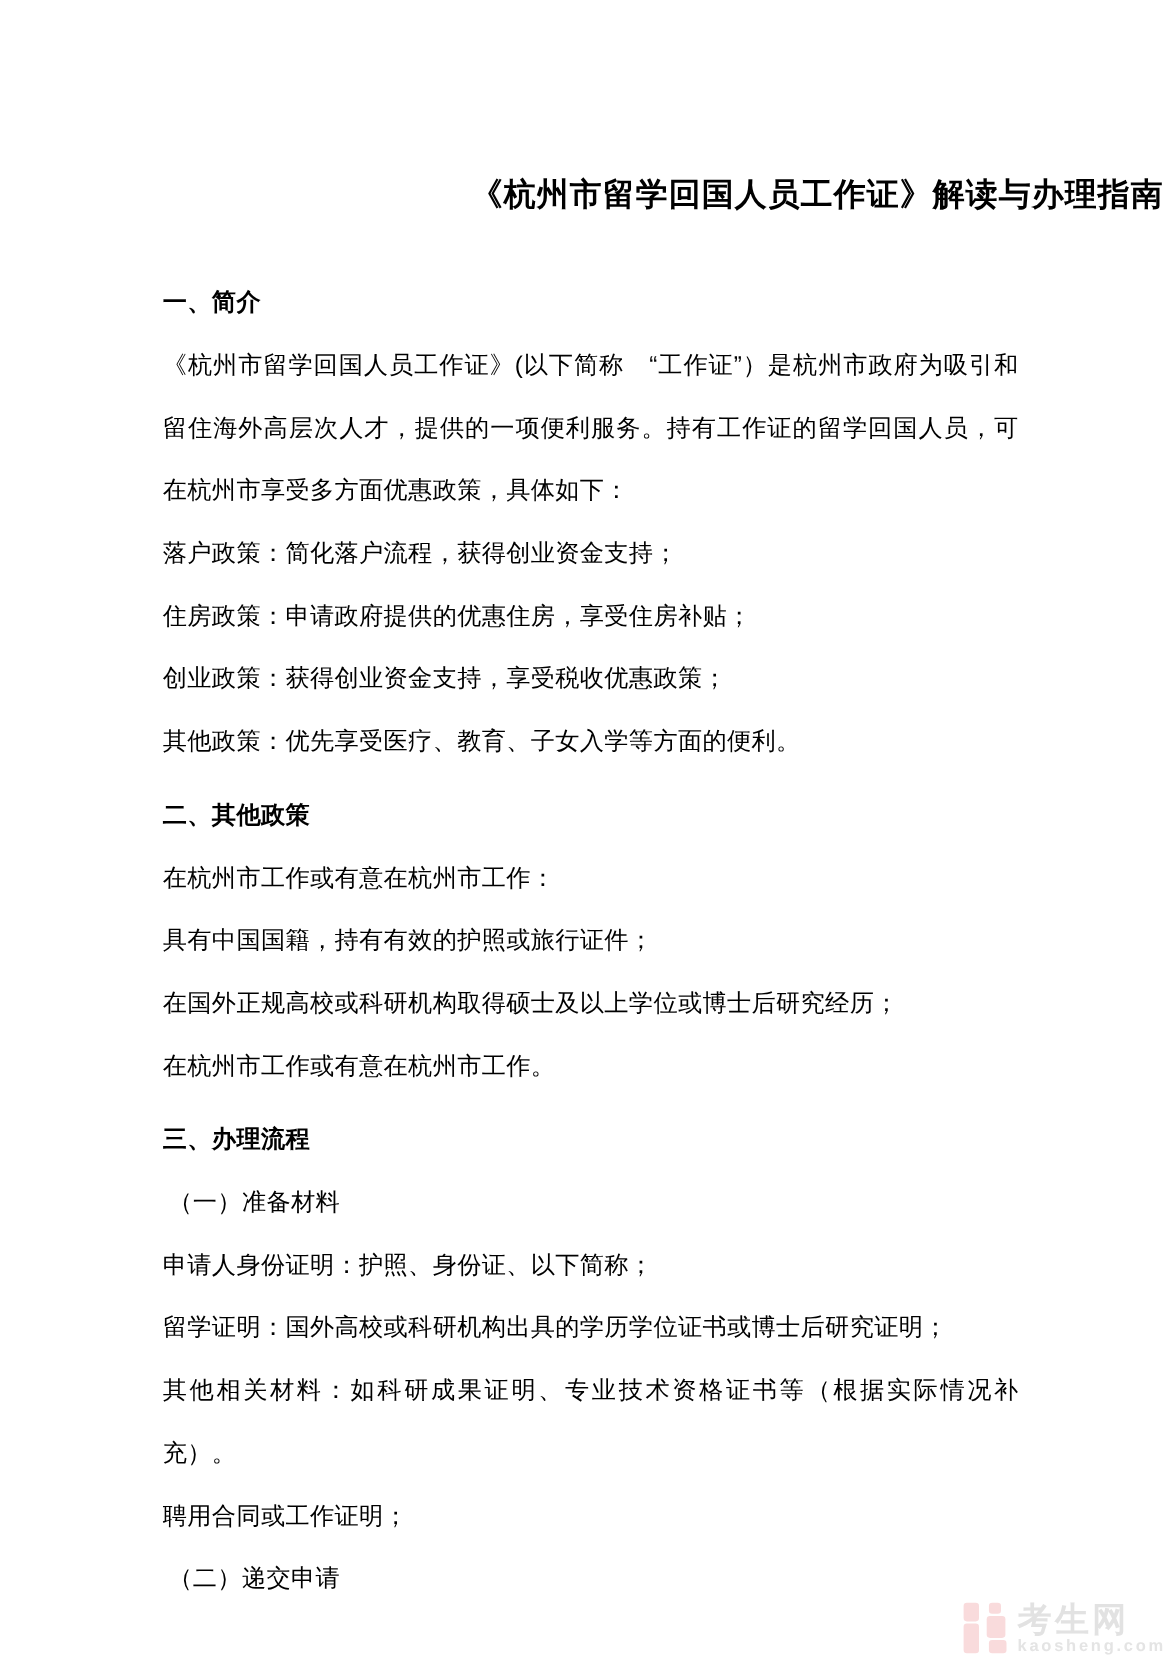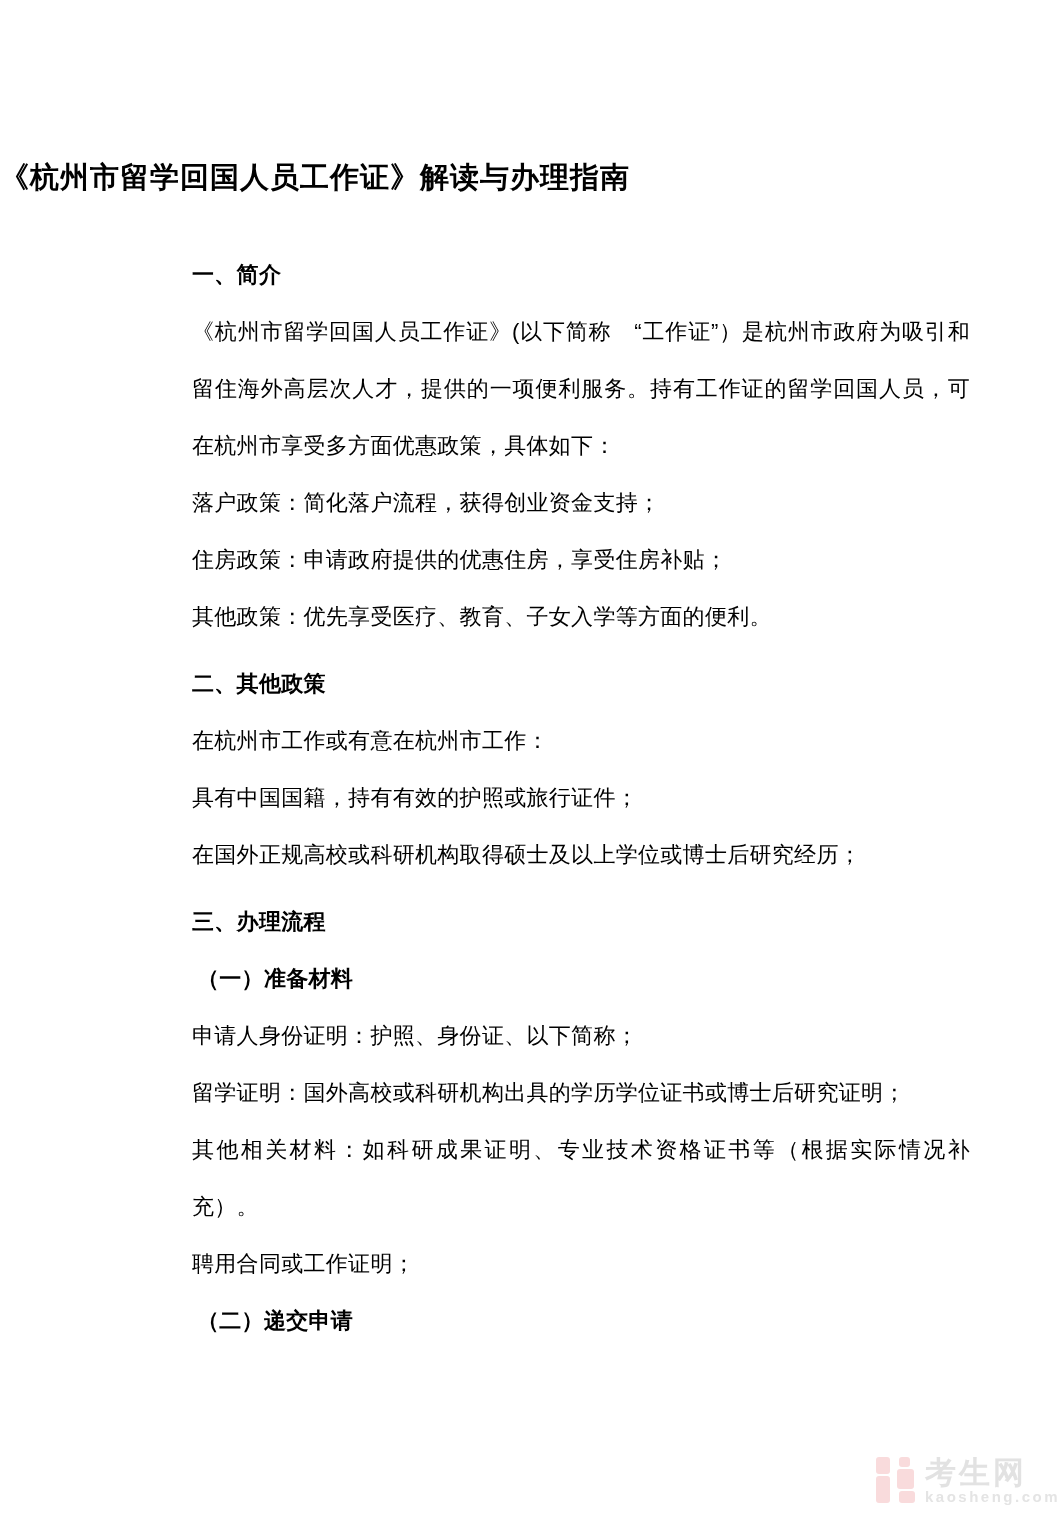--- a/index.html
+++ b/index.html
@@ -18,49 +18,47 @@
   .doc-page {
     position: absolute;
     inset: 0;
     background: #ffffff;
   }
   .doc-title {
     position: absolute;
     top: 157px;
     left: 0;
     width: 1058px;
-    text-align: left;
+    text-align: right;
     font-size: 29px;
     font-weight: bold;
     letter-spacing: 1px;
     line-height: 40px;
     white-space: nowrap;
   }
   .content {
     position: absolute;
     top: 246px;
     left: 148px;
     width: 778px;
-    margin-left: 44px;
   }
   .para {
     font-size: 22px;
     line-height: 57px;
     letter-spacing: 0.3px;
     text-align: justify;
   }
   .h2 {
     font-weight: bold;
   }
   .mt {
     margin-top: 10px;
   }
   .sub {
     padding-left: 5px;
-    font-weight: bold;
   }
   
   .watermark {
     position: absolute;
     left: 875px;
     top: 1456px;
     width: 170px;
     height: 52px;
   }
   .wm-logo {
@@ -107,25 +105,27 @@
 
 <div class="doc-page">
 
   <div class="doc-title">《杭州市留学回国人员工作证》解读与办理指南</div>
 
   <div class="content">
     <div class="para h2">一、简介</div>
     <div class="para">《杭州市留学回国人员工作证》(以下简称　“工作证”）是杭州市政府为吸引和留住海外高层次人才，提供的一项便利服务。持有工作证的留学回国人员，可在杭州市享受多方面优惠政策，具体如下：</div>
     <div class="para">落户政策：简化落户流程，获得创业资金支持；</div>
     <div class="para">住房政策：申请政府提供的优惠住房，享受住房补贴；</div>
+    <div class="para">创业政策：获得创业资金支持，享受税收优惠政策；</div>
     <div class="para">其他政策：优先享受医疗、教育、子女入学等方面的便利。</div>
     <div class="para h2 mt">二、其他政策</div>
     <div class="para">在杭州市工作或有意在杭州市工作：</div>
     <div class="para">具有中国国籍，持有有效的护照或旅行证件；</div>
     <div class="para">在国外正规高校或科研机构取得硕士及以上学位或博士后研究经历；</div>
+    <div class="para">在杭州市工作或有意在杭州市工作。</div>
     <div class="para h2 mt">三、办理流程</div>
     <div class="para sub">（一）准备材料</div>
     <div class="para">申请人身份证明：护照、身份证、以下简称；</div>
     <div class="para">留学证明：国外高校或科研机构出具的学历学位证书或博士后研究证明；</div>
     <div class="para">其他相关材料：如科研成果证明、专业技术资格证书等（根据实际情况补充）。</div>
     <div class="para">聘用合同或工作证明；</div>
     <div class="para sub">（二）递交申请</div>
   </div>
 
   <div class="watermark">

